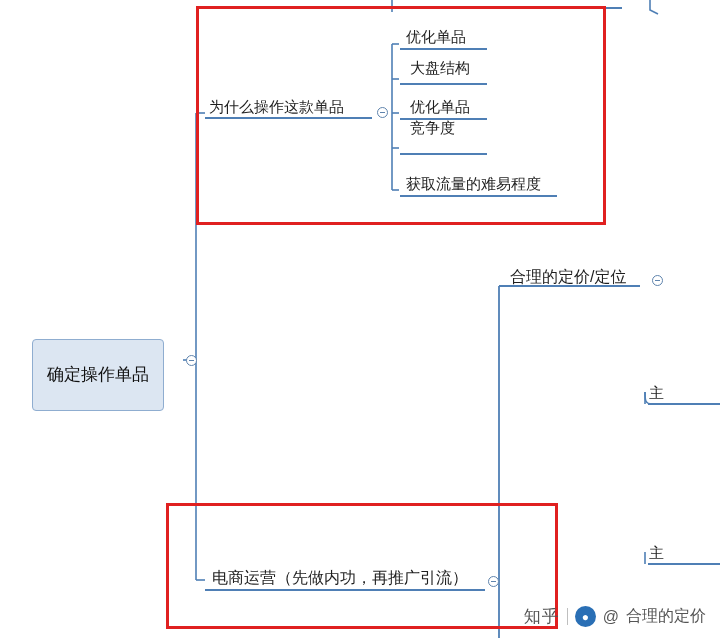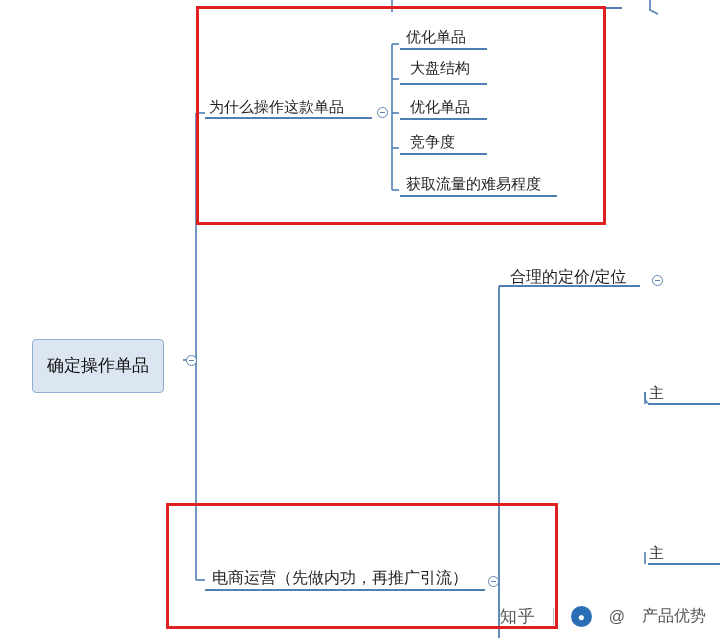--- a/index.html
+++ b/index.html
@@ -29,21 +29,21 @@
     position: absolute;
     font-size: 15px;
     color: #1a1a1a;
     white-space: nowrap;
     line-height: 1.2;
   }
   .root-node {
     background: #dce6f2;
     border: 1px solid #8fadd0;
     border-radius: 4px;
-    padding: 16px 14px;
+    padding: 25px 14px;
     font-size: 17px;
     color: #111111;
     box-shadow: 0 0 0 0 rgba(0,0,0,0);
   }
   .leaf-label {
     padding: 0 2px 3px 2px;
     font-size: 15px;
     color: #1f1f1f;
   }
   .mid-label {
@@ -79,21 +79,21 @@
     border: 3px solid #e02020;
     box-sizing: border-box;
     background: transparent;
   }
   .watermark {
     position: absolute;
     right: 14px;
     bottom: 10px;
     display: flex;
     align-items: center;
-    gap: 17px;
+    gap: 7px;
     font-size: 16px;
     color: #555555;
   }
   .wm-logo {
     font-size: 17px;
     color: #555555;
     letter-spacing: 1px;
   }
   .wm-avatar {
     width: 21px;
@@ -182,21 +182,21 @@
 
   <div class="node leaf-label" style="left:404px; top:28px;">
     <span>优化单品</span>
   </div>
   <div class="node leaf-label" style="left:408px; top:59px;">
     <span>大盘结构</span>
   </div>
   <div class="node leaf-label" style="left:408px; top:98px;">
     <span>优化单品</span>
   </div>
-  <div class="node leaf-label" style="left:408px; top:133px;">
+  <div class="node leaf-label" style="left:408px; top:119px;">
     <span>竞争度</span>
   </div>
   <div class="node leaf-label" style="left:404px; top:175px;">
     <span>获取流量的难易程度</span>
   </div>
 
   <div class="node big-label" style="left:510px; top:267px;">
     <span>合理的定价/定位</span>
   </div>
   <div class="collapse-btn" style="left:652px; top:275px;"></div>
@@ -214,16 +214,16 @@
   <div class="collapse-btn" style="left:488px; top:576px;"></div>
 
   <div class="redbox" style="left:196px; top:6px; width:410px; height:219px;"></div>
   <div class="redbox" style="left:166px; top:503px; width:392px; height:126px;"></div>
 
   <div class="watermark">
     <span class="wm-logo">知乎</span>
     <span class="wm-sep"></span>
     <span class="wm-avatar">●</span>
     <span>@</span>
-    <span>产品优势</span>
+    <span>合理的定价</span>
   </div>
 
 </div>
 
 </body></html>

